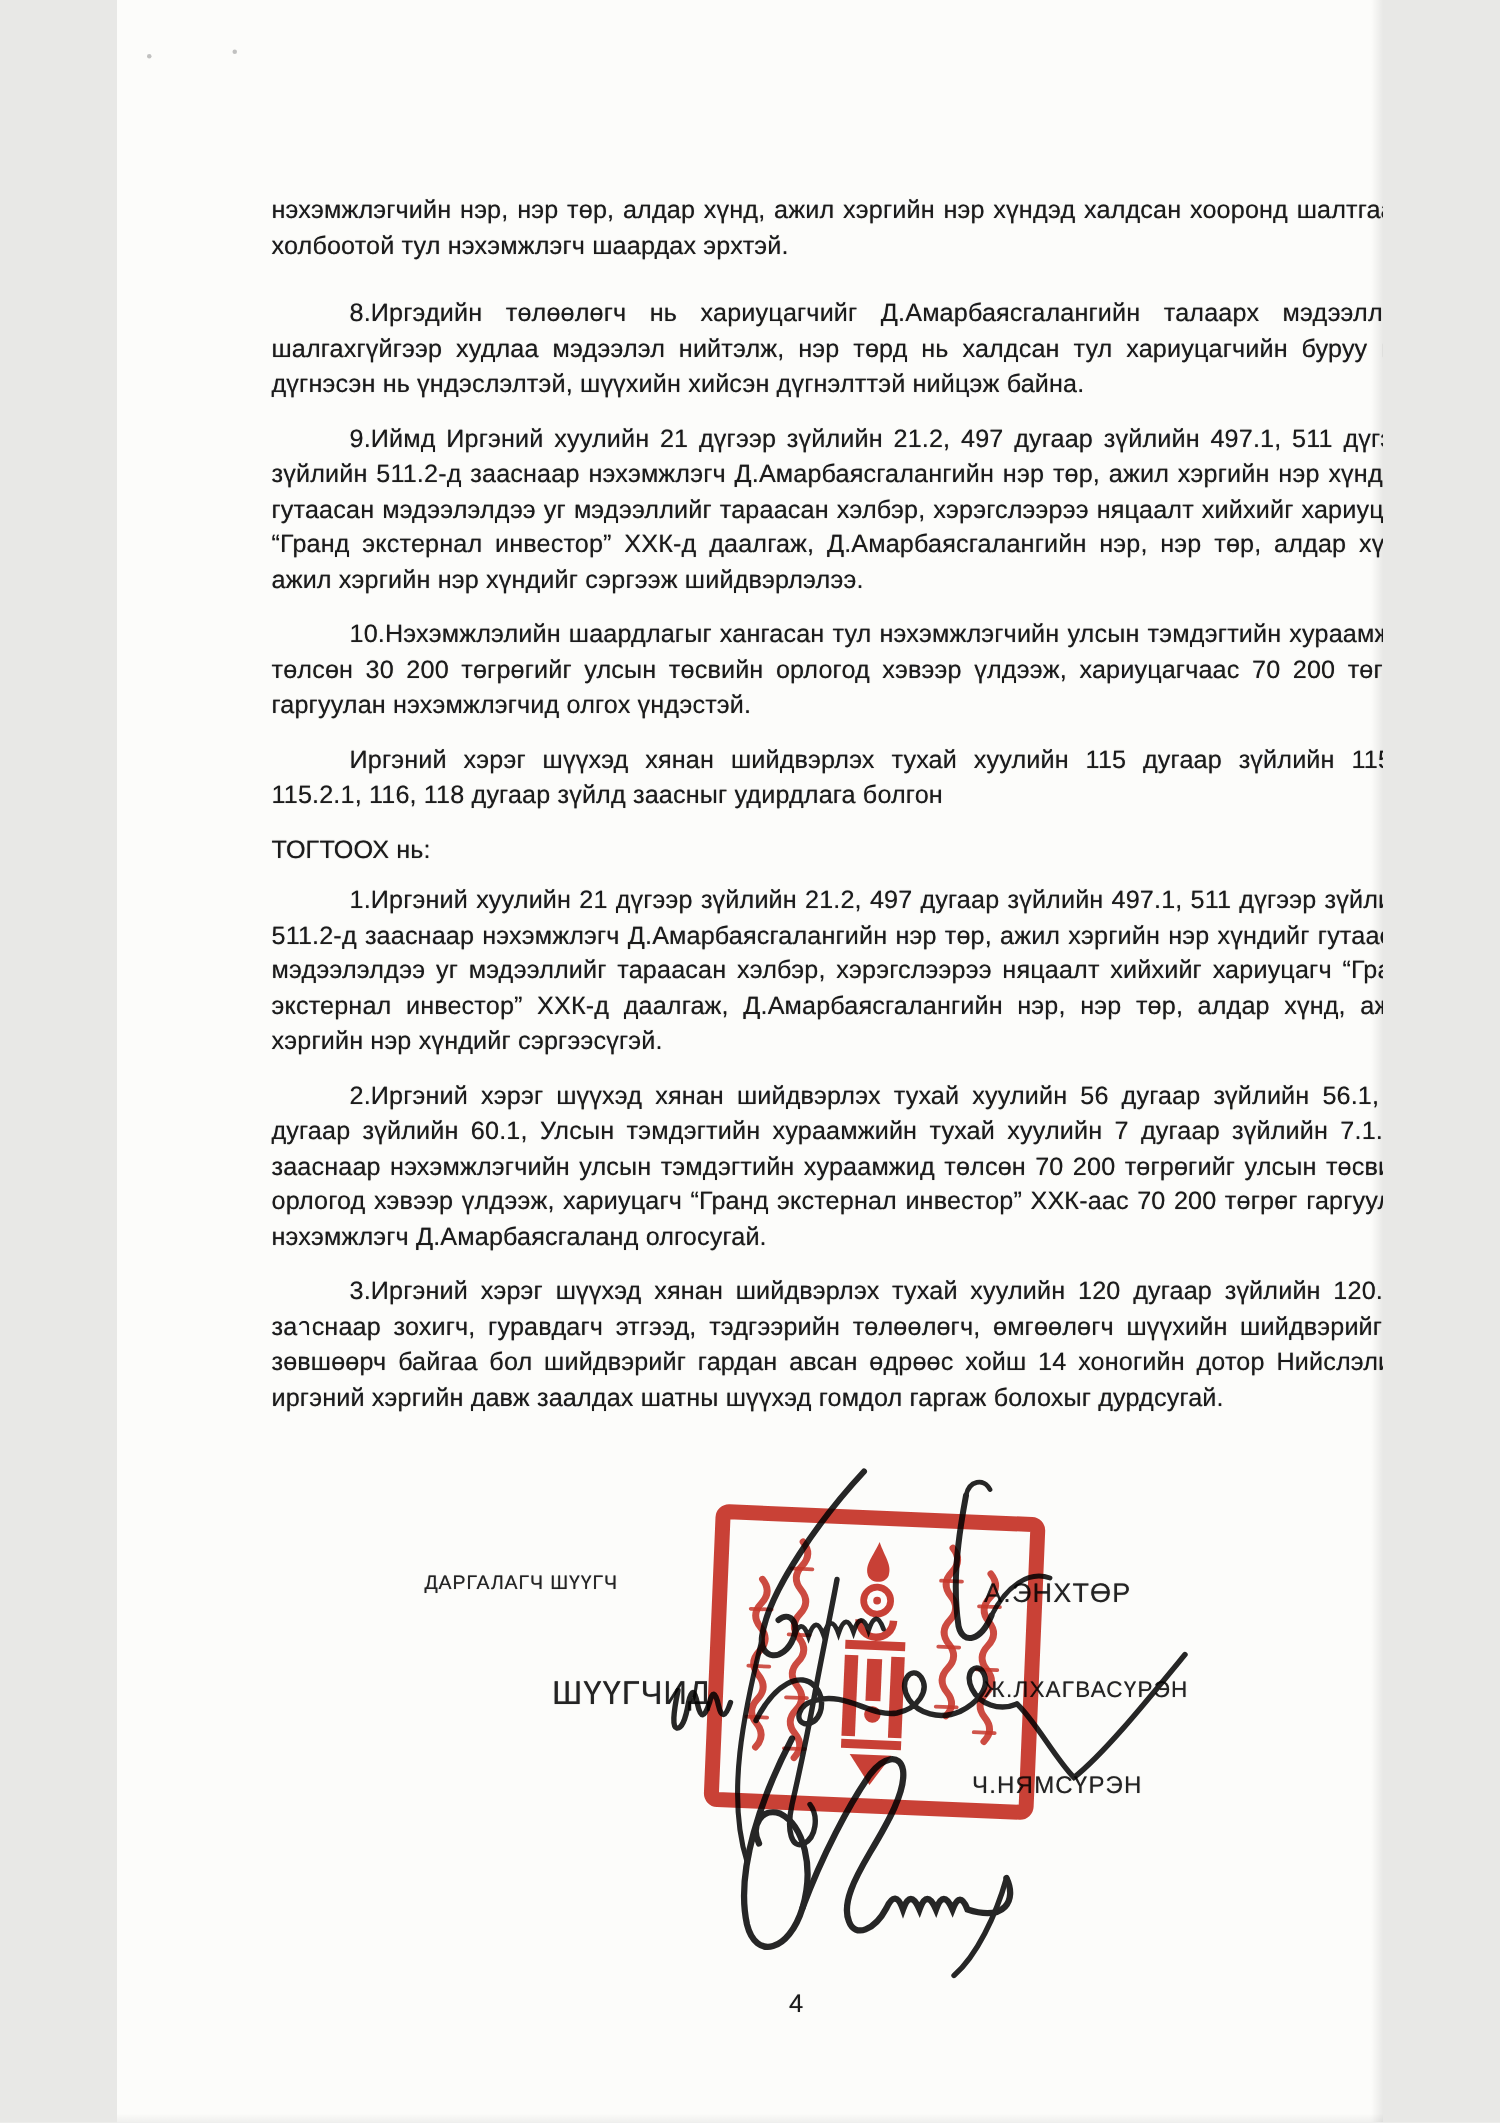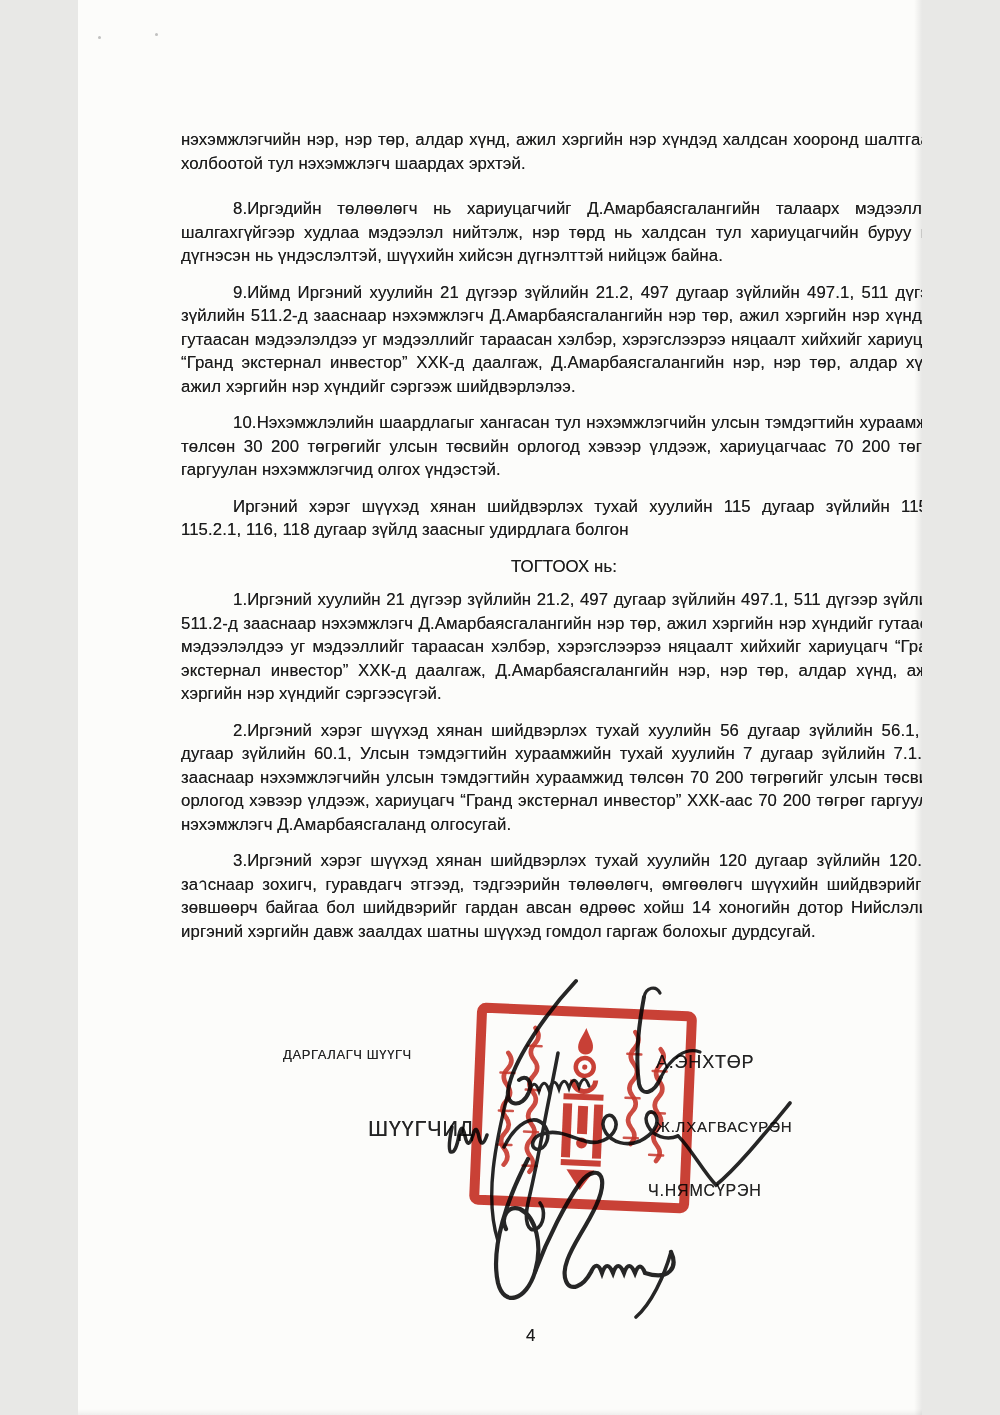--- a/index.html
+++ b/index.html
@@ -14,21 +14,21 @@
     background:linear-gradient(to bottom,rgba(0,0,0,0),rgba(0,0,0,0.05));}
   .speck{position:absolute;width:3px;height:3px;border-radius:50%;background:#8f8f8f;opacity:.55;}
   .textblock{
     position:absolute;left:103px;top:128px;width:766px;
     font-size:16.8px;line-height:23.5px;text-align:justify;
     letter-spacing:.1px;
     text-shadow:0 0 .5px rgba(20,20,20,.65);
   }
   .para{margin:0 0 13px 0;text-indent:52px;}
   .para.cont{text-indent:0;margin-bottom:22px;}
-  .heading{margin:2px 0 10px 0;text-indent:0;text-align:center;
+  .heading{margin:2px 0 10px 0;text-indent:0;text-align:left;
     text-shadow:0 0 .6px rgba(20,20,20,.7);}
   .sig-text{position:absolute;white-space:nowrap;color:#232323;
     text-shadow:0 0 .5px rgba(20,20,20,.6);}
   .sig-label1{left:205px;top:1047px;font-size:13px;letter-spacing:.6px;}
   .sig-name1{left:578px;top:1052px;font-size:18px;letter-spacing:.8px;}
   .sig-label2{left:290px;top:1116px;font-size:22px;letter-spacing:.6px;}
   .sig-name2{left:578px;top:1118px;font-size:15px;letter-spacing:.8px;}
   .sig-name3{left:570px;top:1182px;font-size:16px;letter-spacing:.8px;}
   .pagenum{position:absolute;left:448px;top:1326px;font-size:17px;
     text-shadow:0 0 .5px rgba(20,20,20,.6);}

